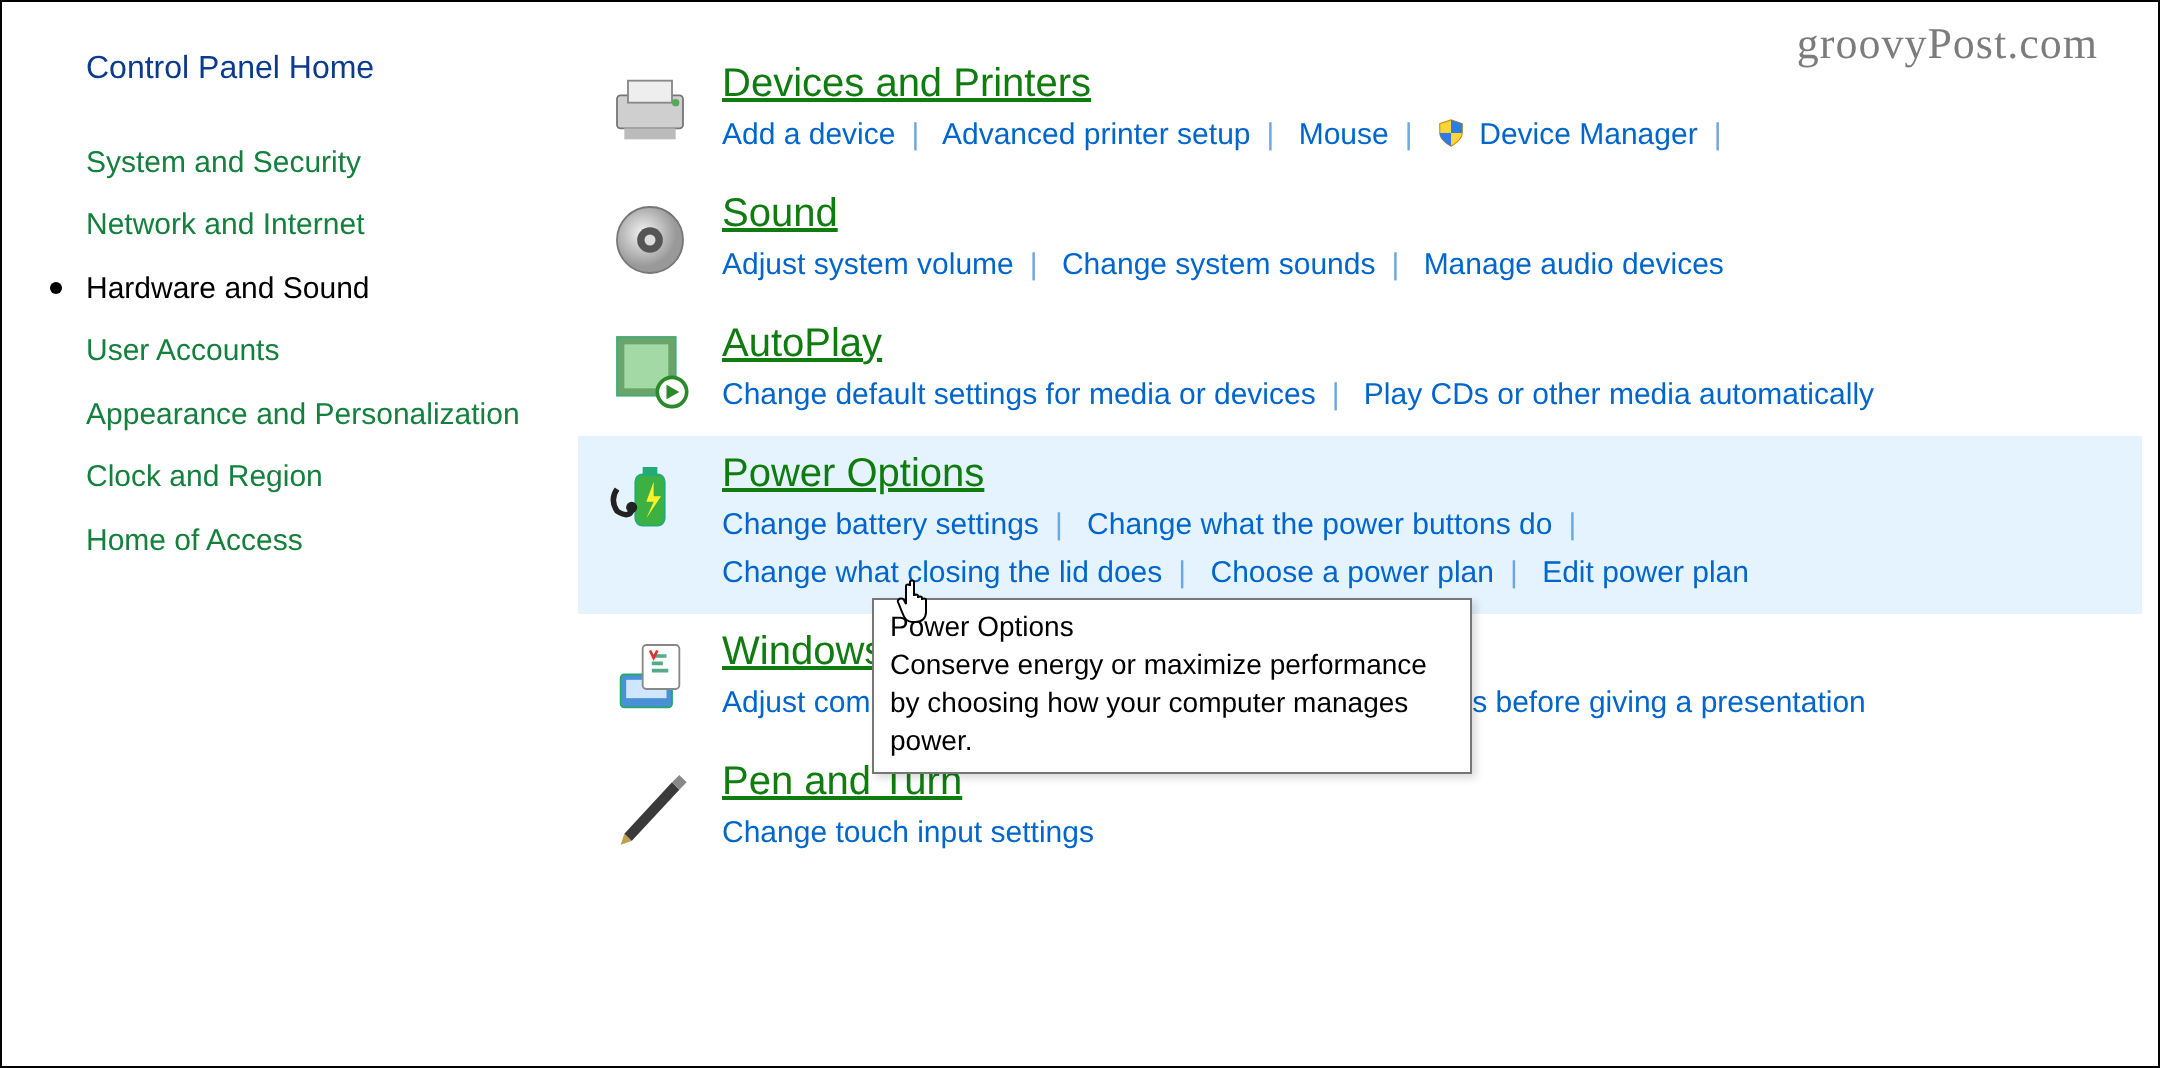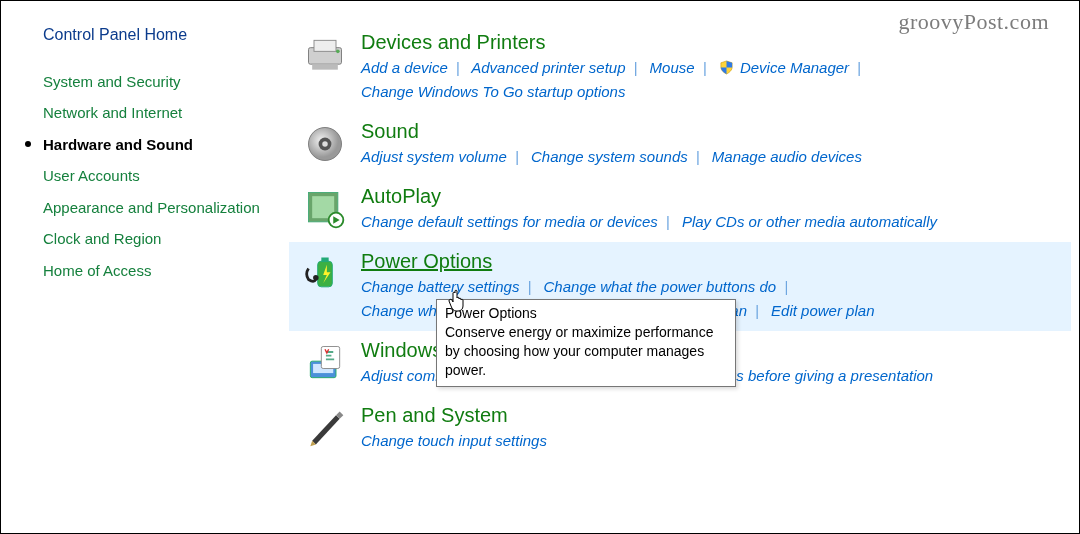--- a/index.html
+++ b/index.html
@@ -42,21 +42,21 @@
     line-height: 1.3;
   }
   .sidebar-item.home {
     color: #0b3b8c;
     font-size: 16px;
     margin-bottom: 14px;
     padding-left: 24px;
   }
   .sidebar-item.current {
     color: #000;
-    font-weight: 700;
+    font-weight: 400;
   }
   .sidebar-item.current::before {
     content: "";
     position: absolute;
     left: 6px;
     top: 12px;
     width: 6px;
     height: 6px;
     background: #000;
     border-radius: 50%;
@@ -81,25 +81,25 @@
     margin-right: 14px;
     margin-top: 2px;
   }
   .cat-body { flex: 1; }
   .cat-title {
     color: #107c10;
     font-size: 20px;
     margin: 0 0 2px 0;
     display: inline-block;
     cursor: pointer;
+    text-decoration: underline;
   }
   .cat-title.hovered { text-decoration: underline; }
   .sub-row {
     line-height: 1.6;
-    font-style: italic;
   }
   .sub-link {
     color: #0066cc;
     cursor: pointer;
     white-space: nowrap;
   }
   .sep {
     color: #6ea6e0;
     margin: 0 8px;
   }
@@ -159,23 +159,20 @@
           <span class="sub-link">Add a device</span><span class="sep">|</span>
           <span class="sub-link">Advanced printer setup</span><span class="sep">|</span>
           <span class="sub-link">Mouse</span><span class="sep">|</span>
           <span class="shield-icon"><svg viewBox="0 0 16 16">
                 <path d="M8 1 L14 3 V8 C14 12 8 15 8 15 C8 15 2 12 2 8 V3 Z" fill="#ffd43a" stroke="#c79400" stroke-width="0.6"></path>
                 <path d="M8 1 L14 3 V8 H8 Z" fill="#2f7ae5"></path>
                 <path d="M8 8 V15 C8 15 2 12 2 8 H8 Z" fill="#2f7ae5"></path>
               </svg></span>
           <span class="sub-link">Device Manager</span><span class="sep">|</span>
         </div>
-        <div class="sub-row">
-          <span class="sub-link">Change Windows To Go startup options</span>
-        </div>
       </div>
     </div>
 
     <div class="category">
       <div class="cat-icon">
         <svg viewBox="0 0 48 48">
             <defs>
               <radialGradient id="sp" cx="40%" cy="40%">
                 <stop offset="0%" stop-color="#f4f4f4"></stop>
                 <stop offset="100%" stop-color="#999"></stop>
@@ -259,21 +256,21 @@
 
     <div class="category">
       <div class="cat-icon">
         <svg viewBox="0 0 48 48">
             <path d="M10 38 L36 10 L40 14 L14 42 Z" fill="#3a3a3a"></path>
             <path d="M36 10 L40 6 L44 10 L40 14 Z" fill="#888"></path>
             <path d="M10 38 L8 44 L14 42 Z" fill="#c0a050"></path>
           </svg>
       </div>
       <div class="cat-body">
-        <span class="cat-title">Pen and System</span>
+        <span class="cat-title">Pen and Turn</span>
         <div class="sub-row">
           <span class="sub-link">Change touch input settings</span>
         </div>
       </div>
     </div>
 
   </div>
 </div>
 
 <div class="tooltip">

